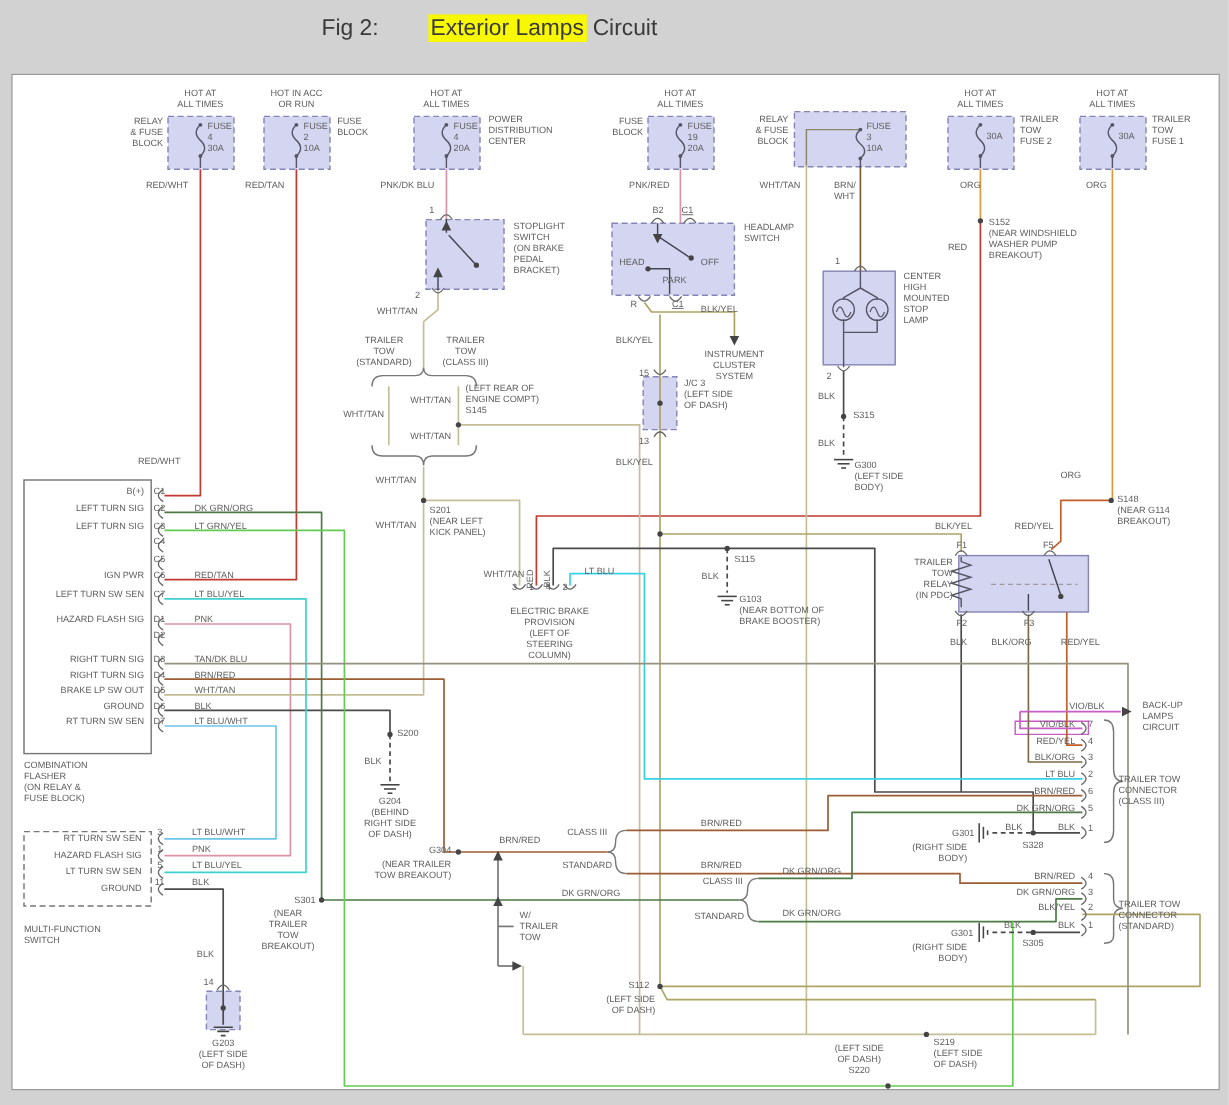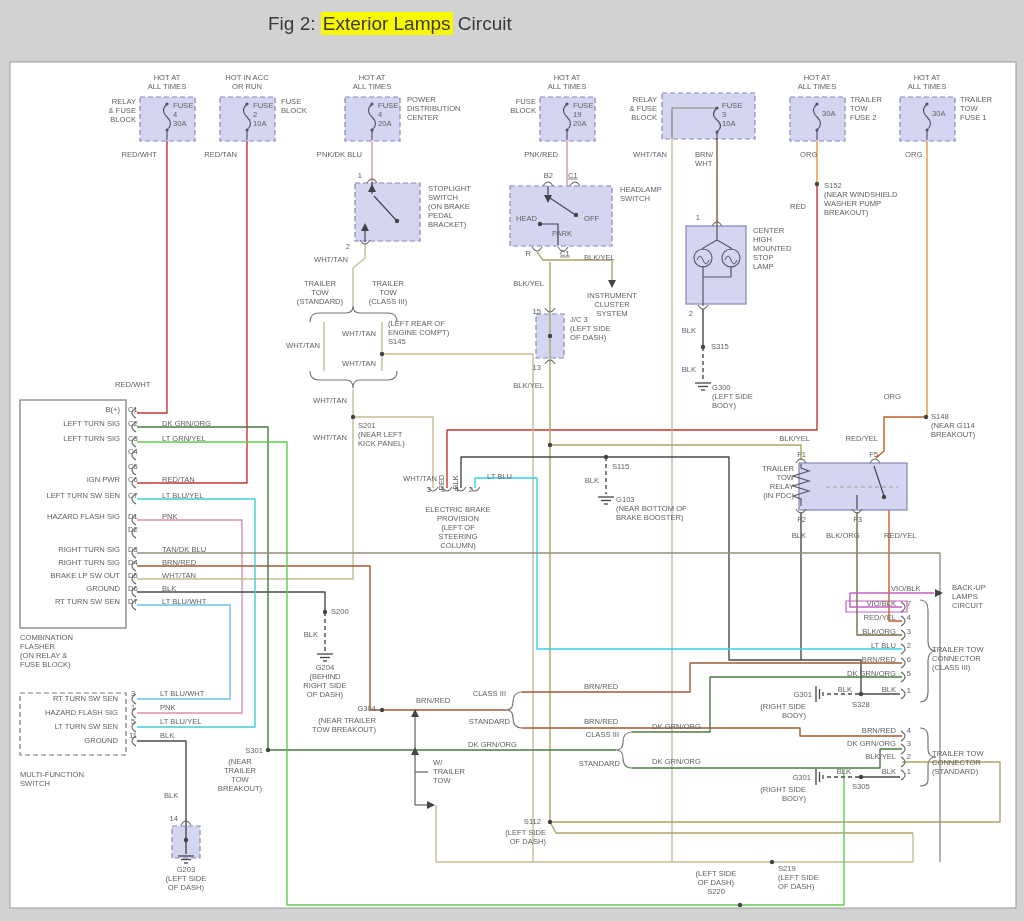--- a/index.html
+++ b/index.html
@@ -1,19 +1,19 @@
 <!DOCTYPE html>
 <html><head>
 <meta charset="utf-8">
 <style>
   html,body{margin:0;padding:0;}
   body{width:1024px;height:921px;background:#d2d2d2;position:relative;
        font-family:"Liberation Sans",sans-serif;overflow:hidden;}
   .hdr{position:absolute;top:13px;left:268px;font-size:19px;color:#3a3a3a;white-space:pre;}
-  .hl{background:#f8f800;padding:1px 2px;}
+  .hl{background:#f8f800;padding:1px 2px;margin-left:36px;}
   svg{position:absolute;top:0;left:0;}
   svg text{font-family:"Liberation Sans",sans-serif;}
 </style>
 </head>
 <body>
 
 <div class="hdr"><span>Fig 2: </span><span class="hl">Exterior Lamps</span><span> Circuit</span></div>
 
 <svg width="1024" height="921" viewBox="0 0 1024 921">
     <rect x="10" y="62" width="1006" height="846" fill="#ffffff" stroke="#999"></rect>

